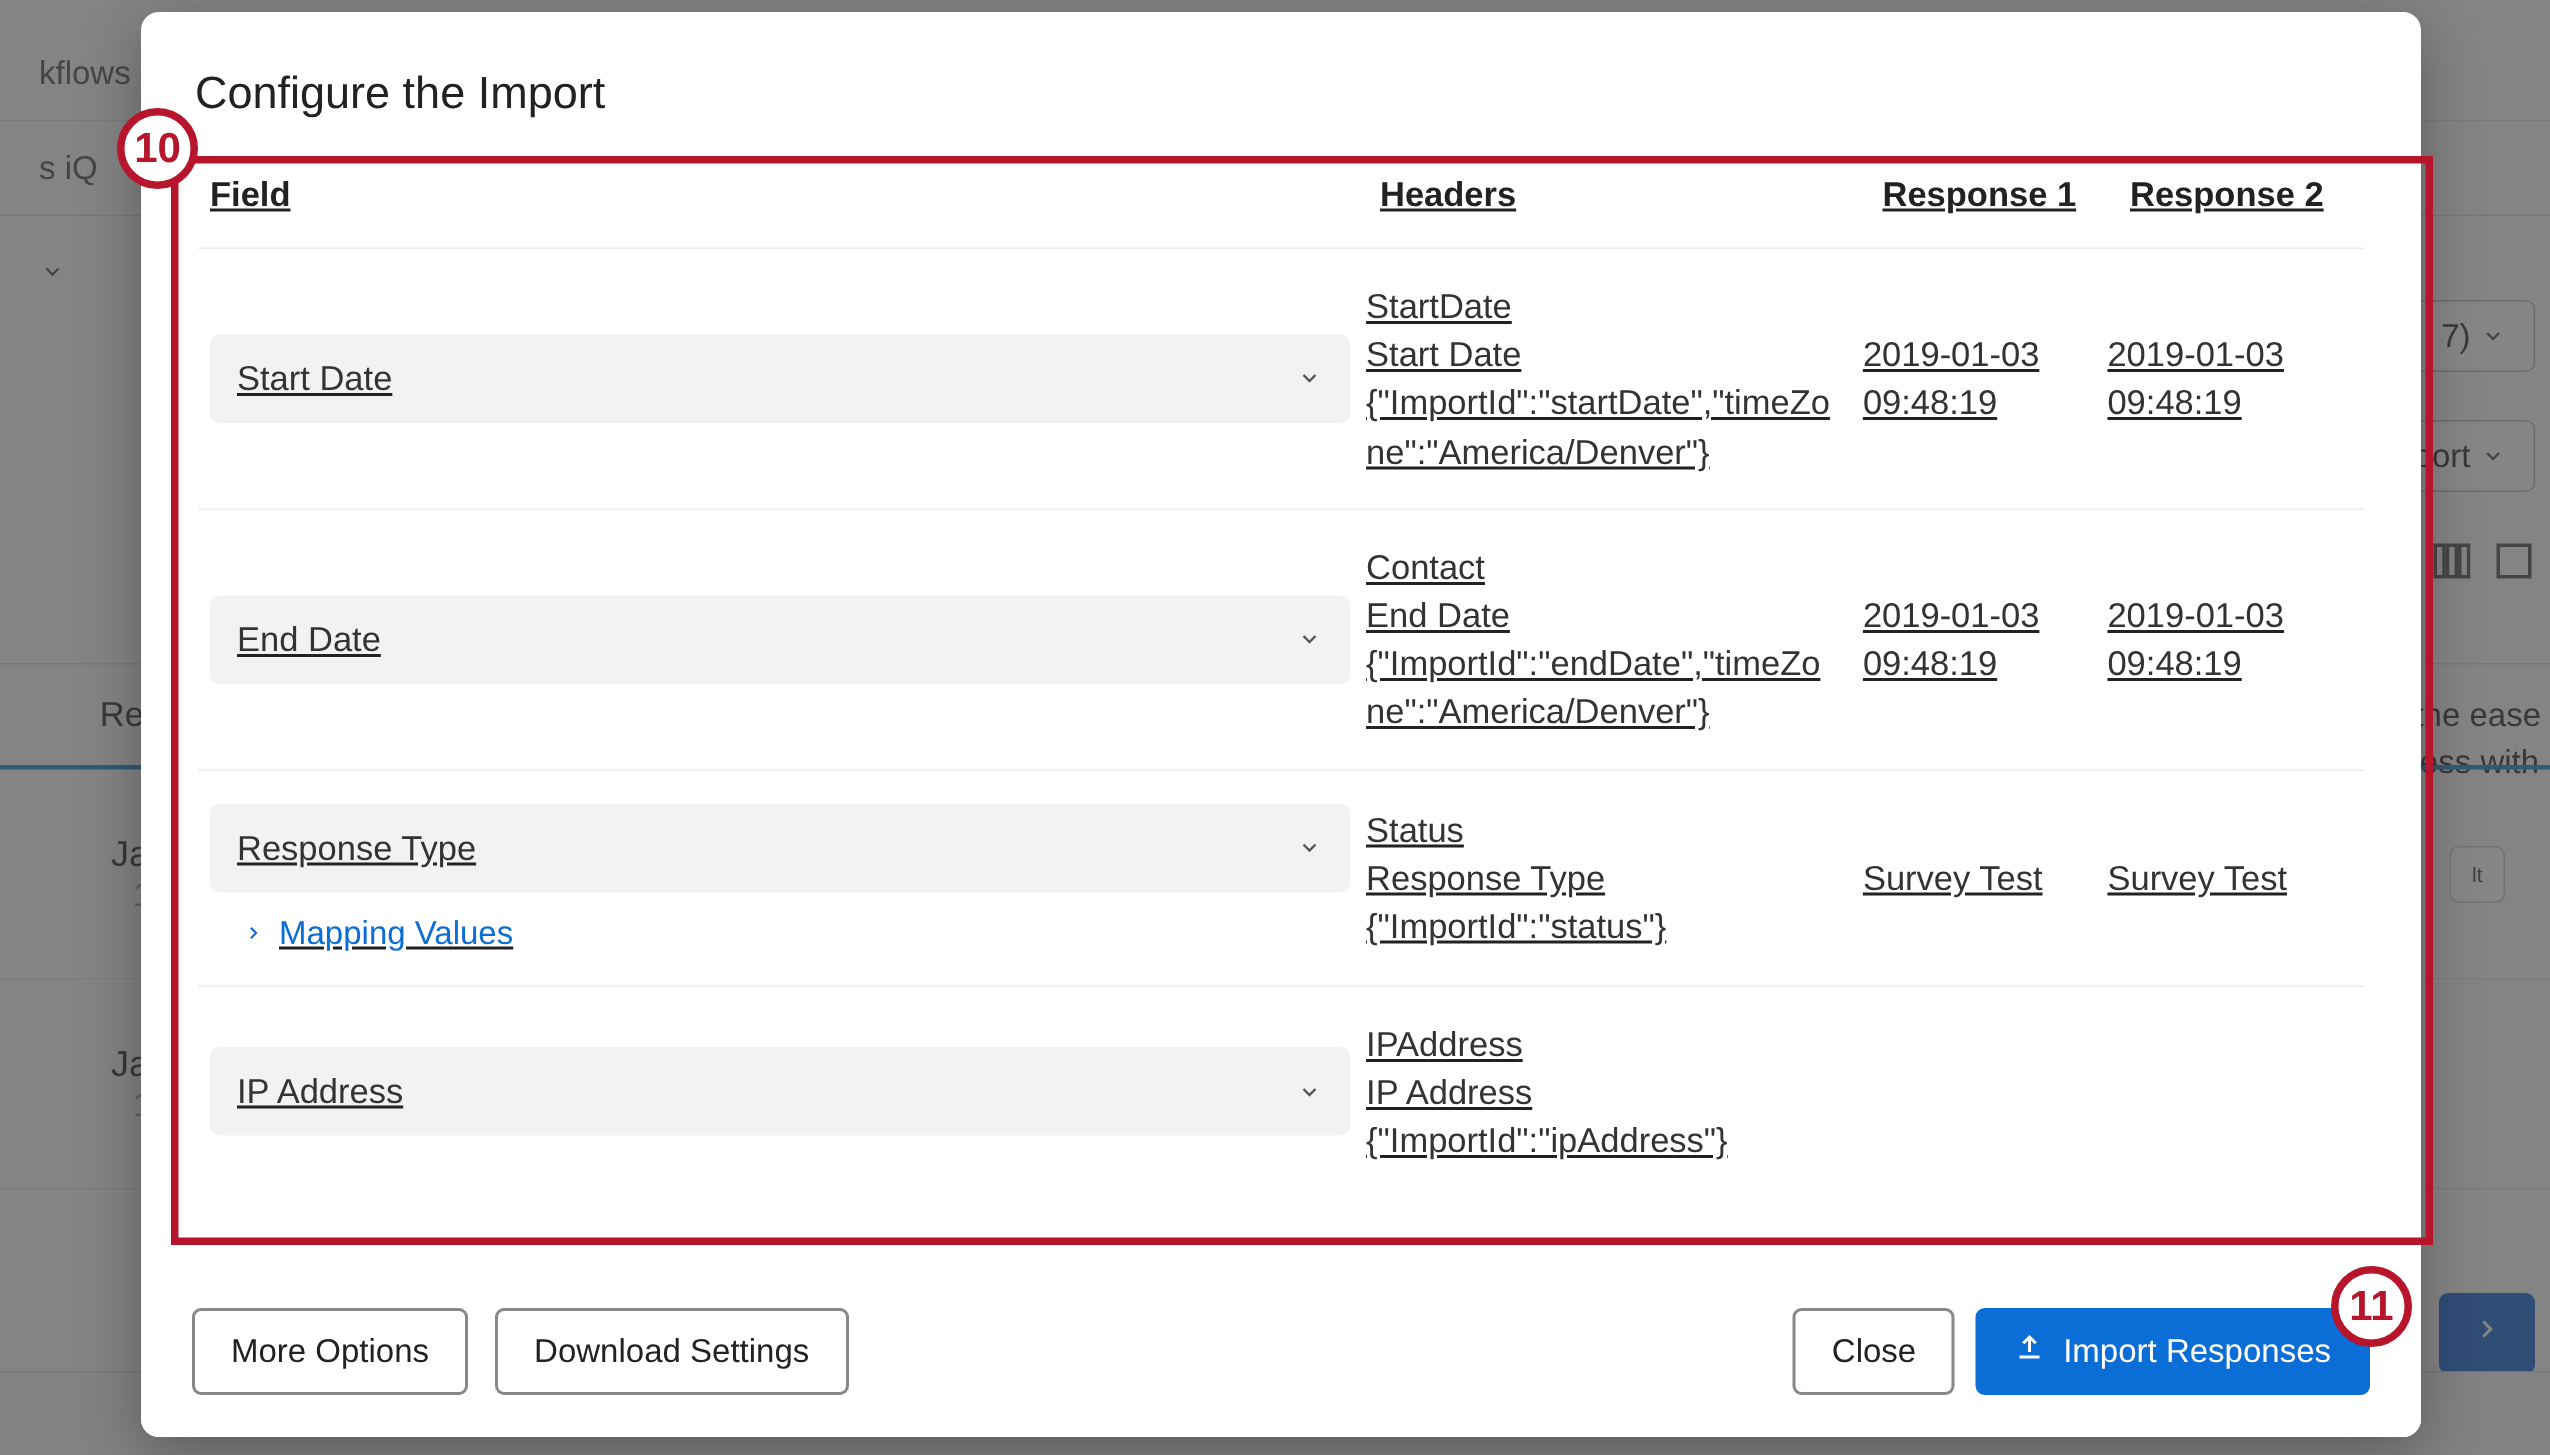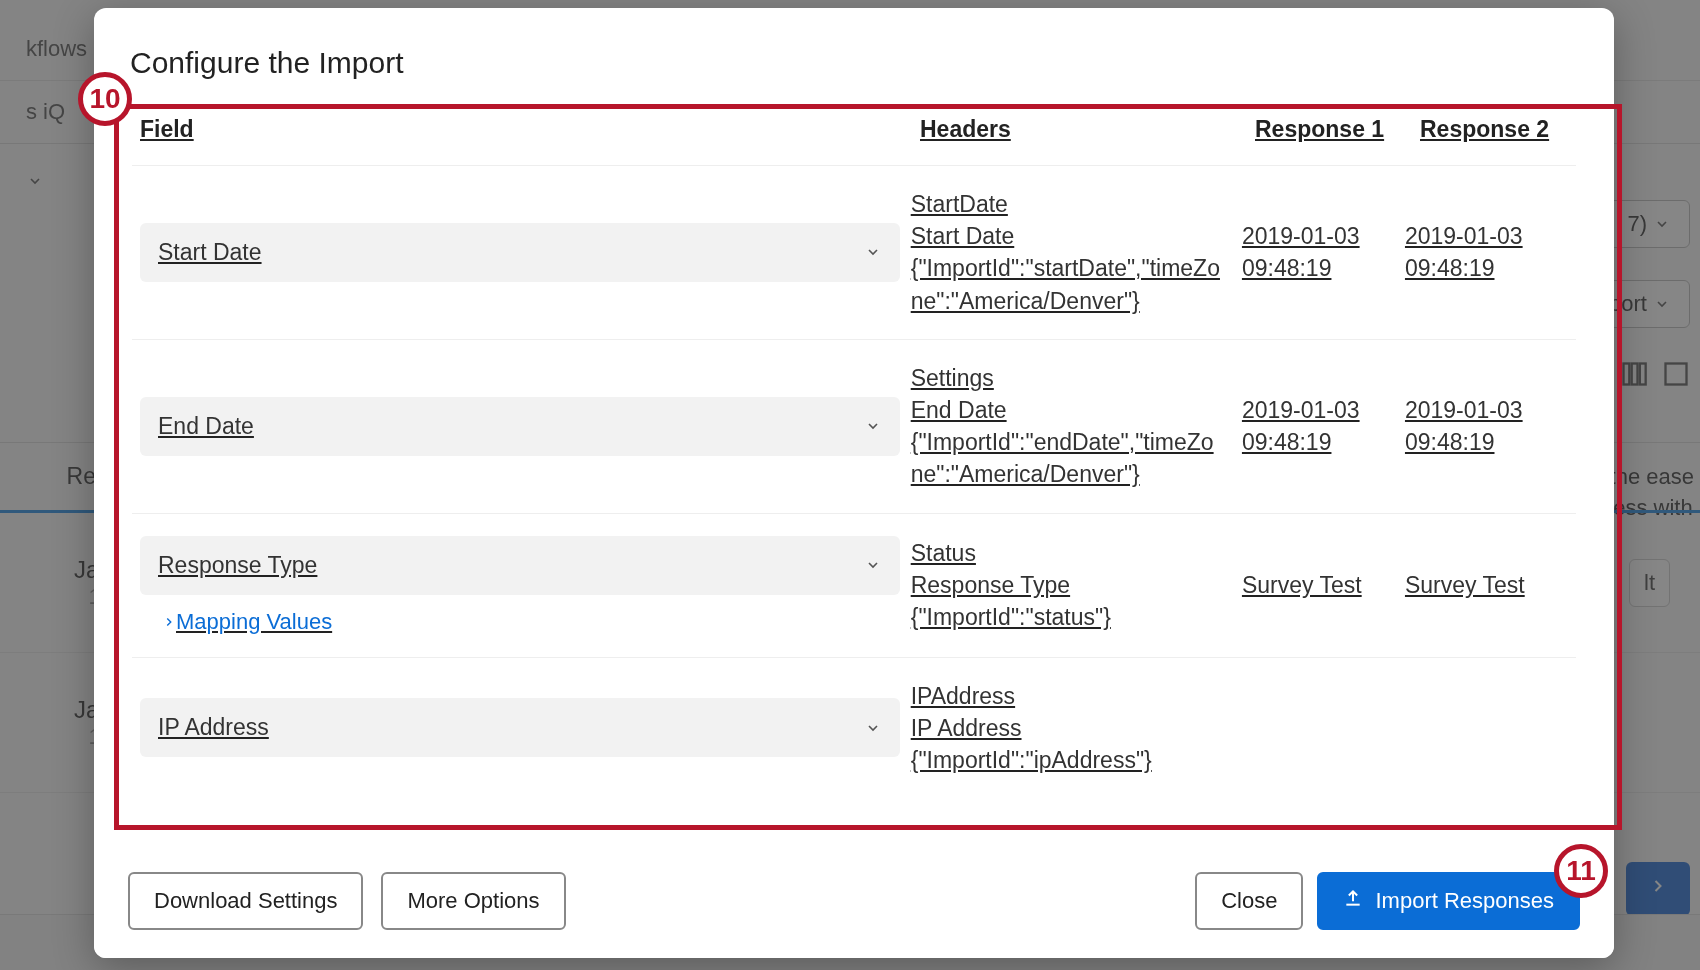--- a/index.html
+++ b/index.html
@@ -13,21 +13,21 @@
   .bg-nav-row2 { display: flex; gap: 30px; padding: 28px 26px; font-size: 22px; color: #444; align-items: center; }
   .bg-right-controls { position: absolute; right: 10px; top: 200px; display: flex; flex-direction: column; gap: 32px; align-items: flex-end; }
   .bg-pill { border: 1px solid #bbb; border-radius: 6px; padding: 10px 18px; display: flex; align-items: center; gap: 6px; font-size: 22px; color: #333; background: #fff; }
   .bg-icon-grid { display: flex; gap: 14px; align-items: center; }
   .bg-table { position: absolute; left: 0; right: 0; top: 442px; }
   .bg-thead { display: flex; padding: 20px 30px; color: #333; font-size: 23px; border-bottom: 3px solid #1e88e5; border-top: 1px solid #d9d9d9; }
   .bg-trow { display: flex; padding: 20px 30px; border-bottom: 1px solid #e6e6e6; height: 140px; align-items: center; justify-content: space-between; }
   .bg-date-cell { width: 160px; text-align: center; }
   .bg-date-cell .d1 { font-size: 24px; color: #333; }
   .bg-date-cell .d2 { font-size: 22px; color: #999; }
-  .bg-result-cap { border: 1px solid #ccc; border-radius: 6px; padding: 10px 14px; font-size: 22px; color: #444; background: #fff; }
+  .bg-result-cap { border: 1px solid #ccc; border-radius: 6px; padding: 10px 14px; font-size: 14px; color: #444; background: #fff; }
   .bg-next-btn { position: absolute; right: 10px; top: 862px; background: #1d6bd4; color: #fff; border-radius: 6px; padding: 14px 22px; font-size: 22px; }
   .bg-footer { position: absolute; left: 0; right: 0; bottom: 0; height: 56px; background: #f3f3f3; display: flex; justify-content: center; align-items: center; gap: 34px; color: #666; font-size: 22px; border-top: 1px solid #ddd; }
   .bg-text-frag { position: absolute; color: #333; }
 
   
   .dim { position: absolute; inset: 0; background: rgba(60,60,60,0.62); }
 
   
   .modal { position: absolute; left: 94px; top: 8px; width: 1520px; height: 950px; background: #fff; border-radius: 12px; box-shadow: 0 10px 40px rgba(0,0,0,0.3); overflow: visible; }
   .modal-inner { position: relative; width: 100%; height: 100%; padding: 28px 0 0 0; }
@@ -49,21 +49,21 @@
   .row:last-child { border-bottom: none; }
 
   .field-select { width: 760px; background: #f2f2f2; border-radius: 6px; padding: 16px 18px; display: flex; justify-content: space-between; align-items: center; cursor: pointer; color: #333; }
   .field-select .label { font-size: 23px; }
   .chev { width: 18px; height: 18px; display: inline-flex; align-items: center; justify-content: center; }
   .chev svg { width: 16px; height: 16px; stroke: #555; stroke-width: 2.4; fill: none; }
 
   .headers-cell { width: 335px; color: #333; line-height: 1.4; font-size: 23px; word-break: break-word; padding-right: 18px; }
   .resp-cell { width: 165px; color: #333; font-size: 23px; line-height: 1.4; }
 
-  .mapping-link { margin-top: 14px; display: flex; align-items: center; color: #0b6dd6; font-size: 22px; cursor: pointer; padding-left: 22px; }
+  .mapping-link { margin-top: 14px; display: flex; align-items: center; gap: 10px; color: #0b6dd6; font-size: 22px; cursor: pointer; padding-left: 22px; }
   .mapping-link svg { width: 14px; height: 14px; stroke: #0b6dd6; stroke-width: 2.4; fill: none; }
 
   .field-block { display: flex; flex-direction: column; width: 780px; }
 
   
   .modal-footer { position: absolute; left: 0; right: 0; bottom: 0; padding: 22px 34px 28px 34px; display: flex; justify-content: space-between; align-items: center; border-top: 1px solid #fff; background: #fff; border-radius: 0 0 12px 12px; }
   .footer-left { display: flex; gap: 18px; }
   .btn { border: 2px solid #888; background: #fff; border-radius: 6px; padding: 14px 24px; font-size: 22px; color: #222; cursor: pointer; }
   .btn-primary { background: #0b6dd6; border: 2px solid #0b6dd6; color: #fff; display: flex; align-items: flex-end; gap: 12px; }
   .btn-primary svg { width: 20px; height: 20px; stroke: #fff; stroke-width: 2.4; fill: none; }
@@ -206,21 +206,21 @@
               <div class="field-select">
                 <span class="label">End Date</span>
                 <span class="chev">
                   <svg viewBox="0 0 24 24">
                     <polyline points="6 9 12 15 18 9"></polyline>
                   </svg>
                 </span>
               </div>
             </div>
             <div class="headers-cell">
-              <div>Settings</div>
+              <div>Contact</div>
               <div>End Date</div>
               <div>{"ImportId":"endDate","timeZone":"America/Denver"}</div>
             </div>
             <div class="resp-cell">
               <div>2019-01-03</div>
               <div>09:48:19</div>
             </div>
             <div class="resp-cell">
               <div>2019-01-03</div>
               <div>09:48:19</div>
@@ -276,22 +276,22 @@
             </div>
             <div class="resp-cell">
               <div></div>
             </div>
           </div>
         </div>
     </div>
 
     <div class="modal-footer">
       <div class="footer-left">
+        <button class="btn">More Options</button>
         <button class="btn">Download Settings</button>
-        <button class="btn">More Options</button>
       </div>
       <div class="footer-right">
         <button class="btn">Close</button>
         <button class="btn btn-primary">
           <span>
             <svg viewBox="0 0 24 24">
                 <path d="M12 16V4"></path>
                 <polyline points="7 9 12 4 17 9"></polyline>
                 <path d="M4 20h16"></path>
               </svg>

